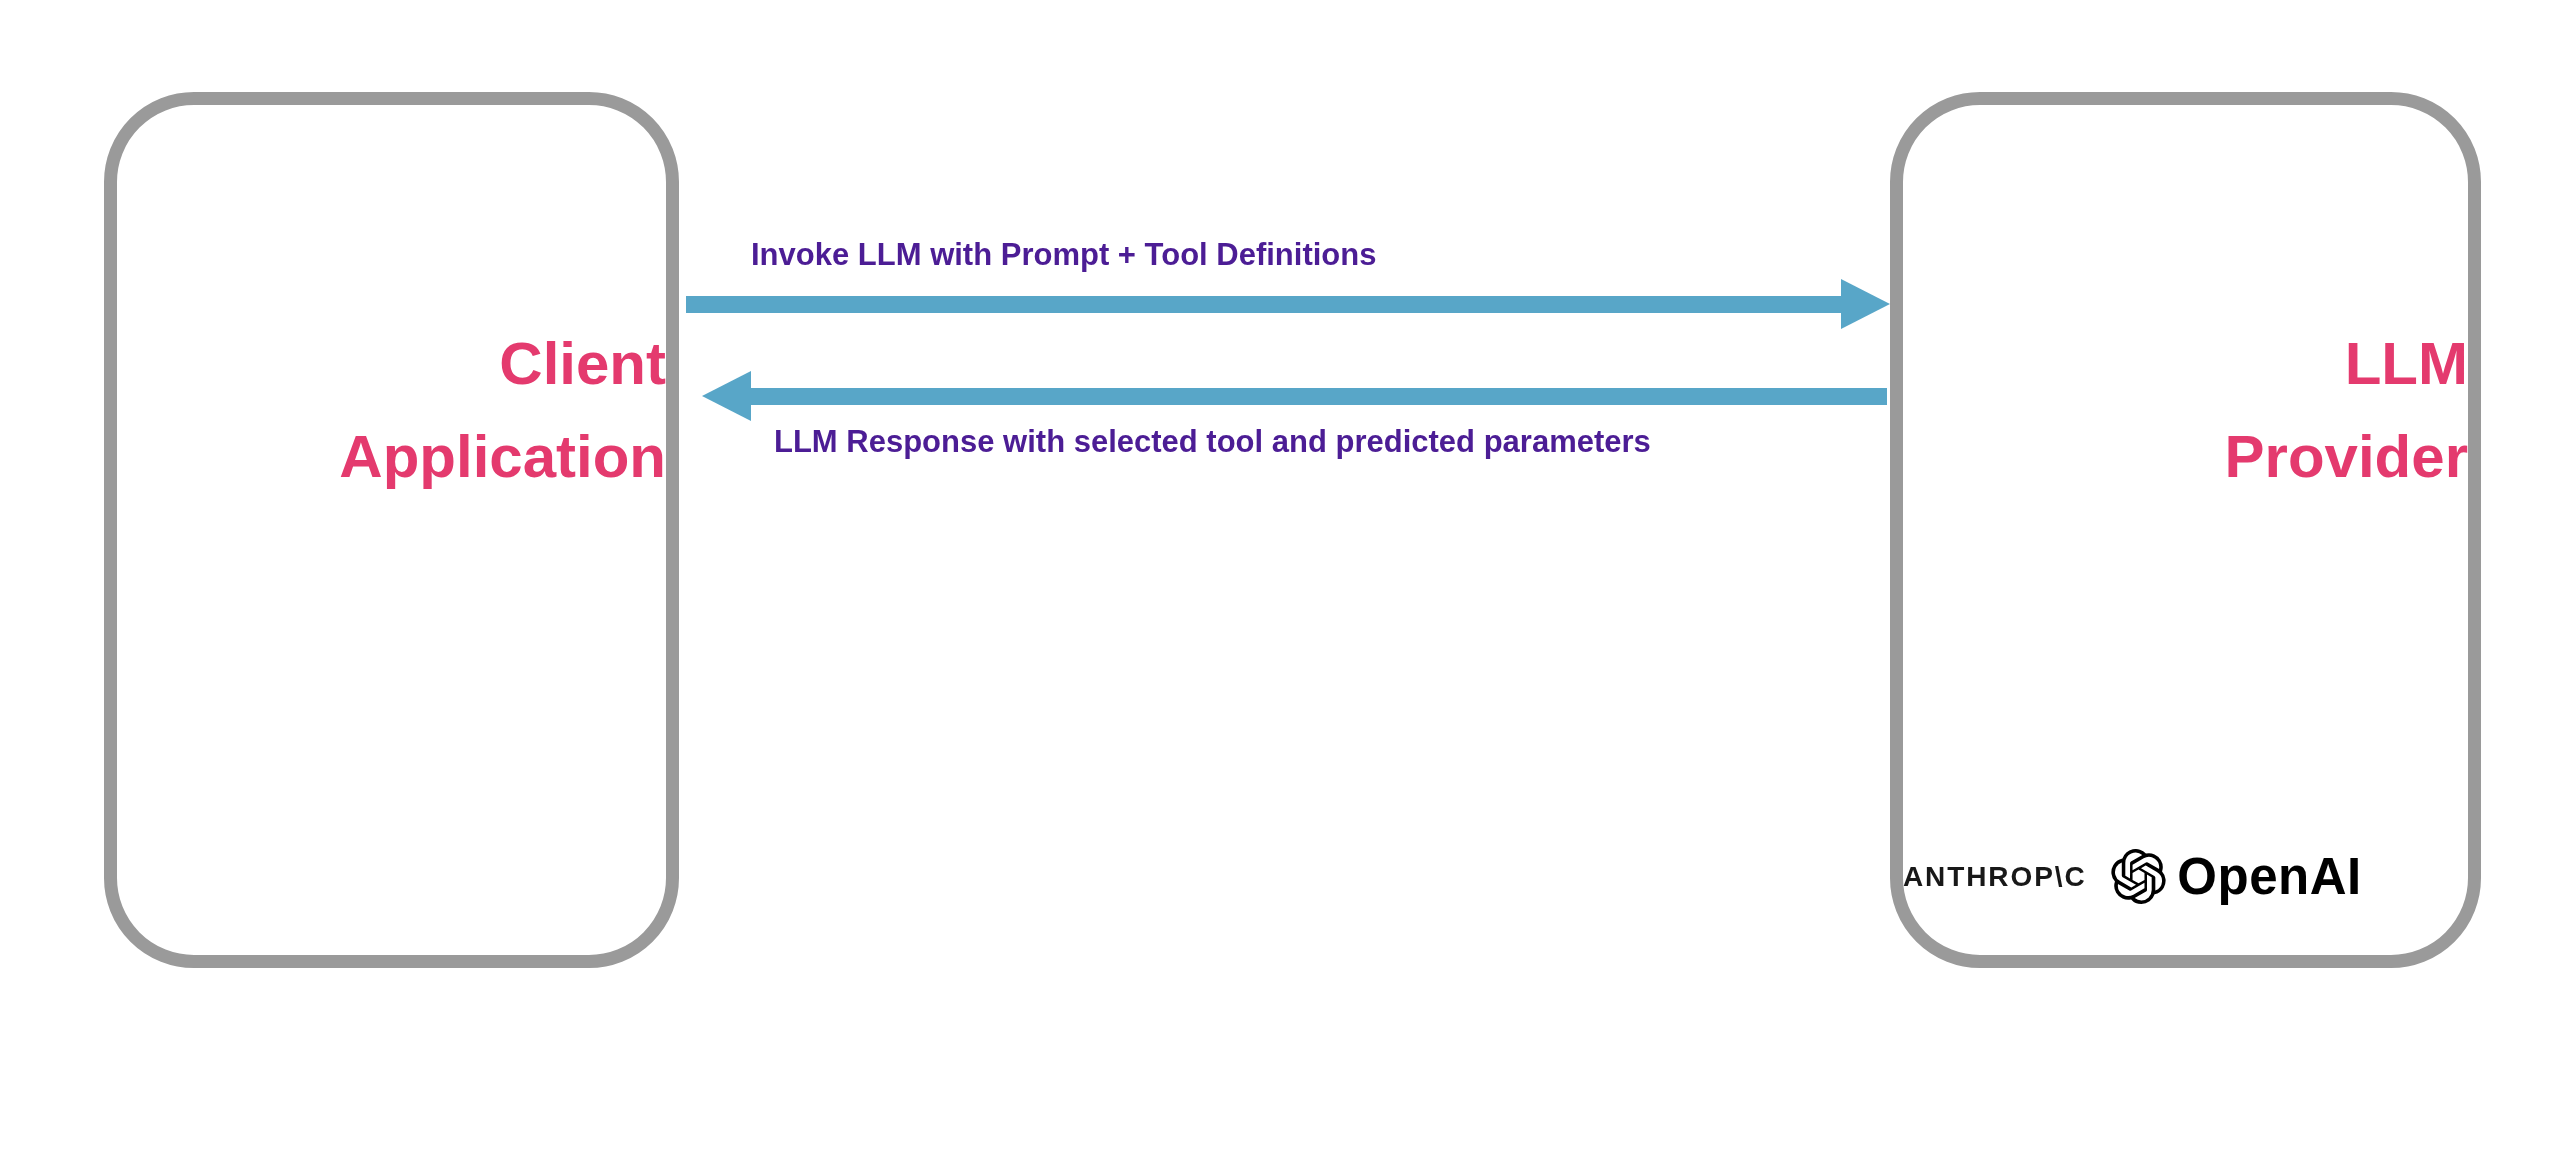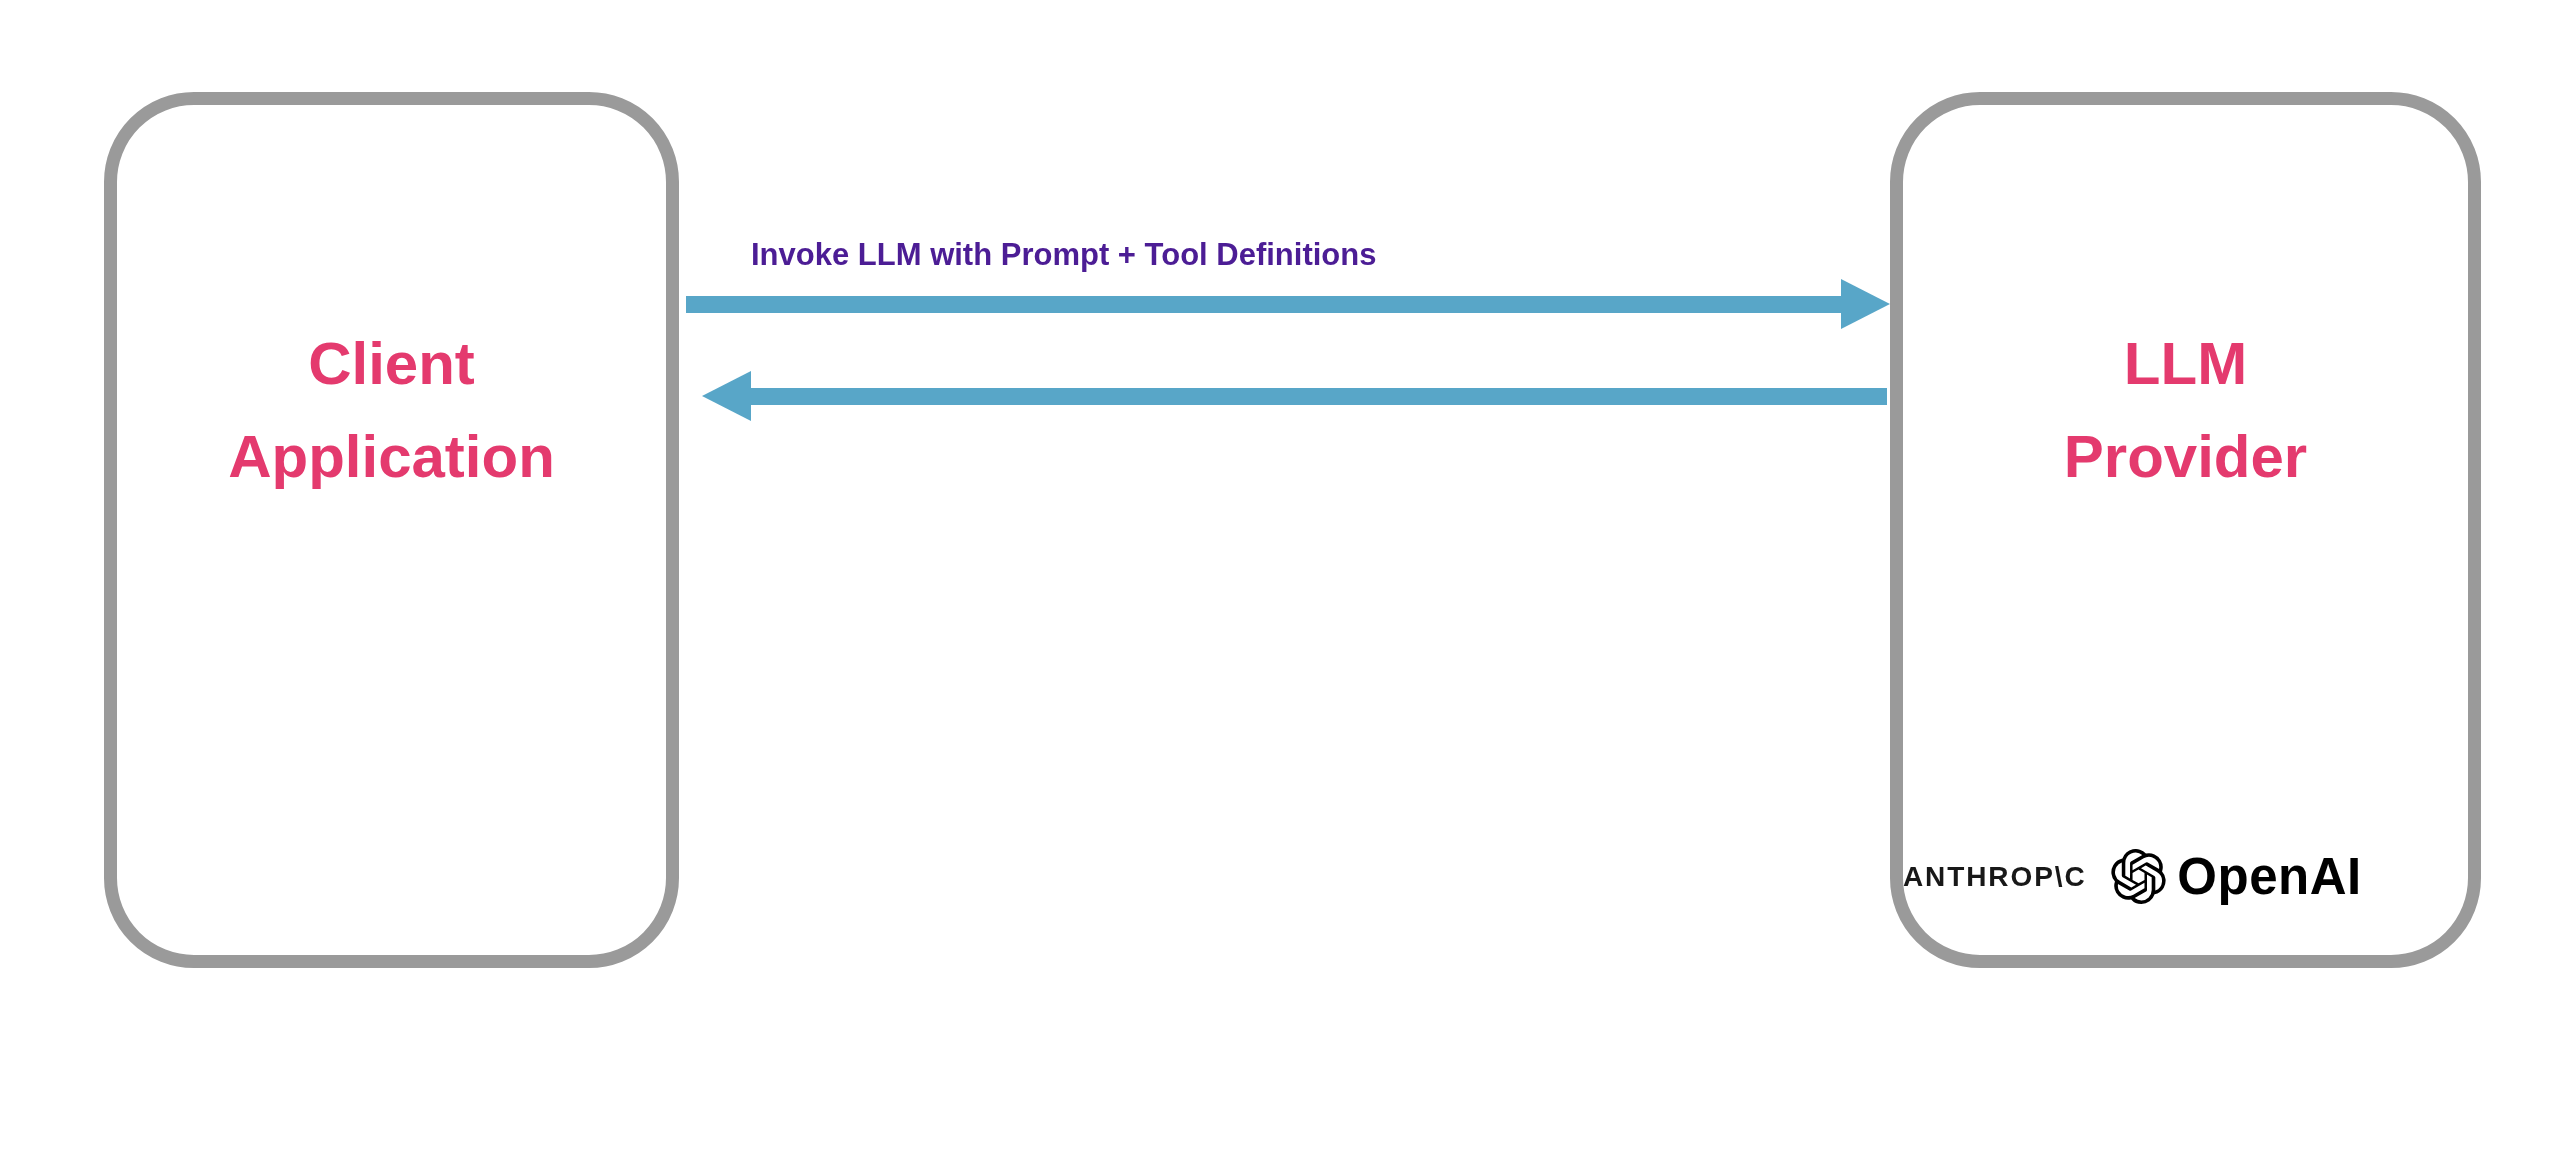--- a/index.html
+++ b/index.html
@@ -25,21 +25,21 @@
     background: #ffffff;
   }
   .client-box  { left: 104px;  top: 92px; width: 575px; height: 876px; }
   .provider-box{ left: 1890px; top: 92px; width: 591px; height: 876px; }
 
   .node-title {
     position: absolute;
     top: 212px;
     left: 0;
     width: 100%;
-    text-align: center;
+    text-align: right;
     color: #e43a6e;
     font-size: 60px;
     font-weight: 700;
     line-height: 1.55;
   }
 
   
   .arrow-shaft {
     position: absolute;
     height: 17px;
@@ -135,15 +135,16 @@
       </div>
     </div>
   </div>
 
   <div class="arrow-label request-label">Invoke LLM with Prompt + Tool Definitions</div>
   <div class="arrow-shaft request-shaft"></div>
   <div class="arrow-head request-head"></div>
 
   <div class="arrow-shaft response-shaft"></div>
   <div class="arrow-head response-head"></div>
+  <div class="arrow-label response-label">LLM Response with selected tool and predicted parameters</div>
 
 </div>
 
 
 </body></html>

